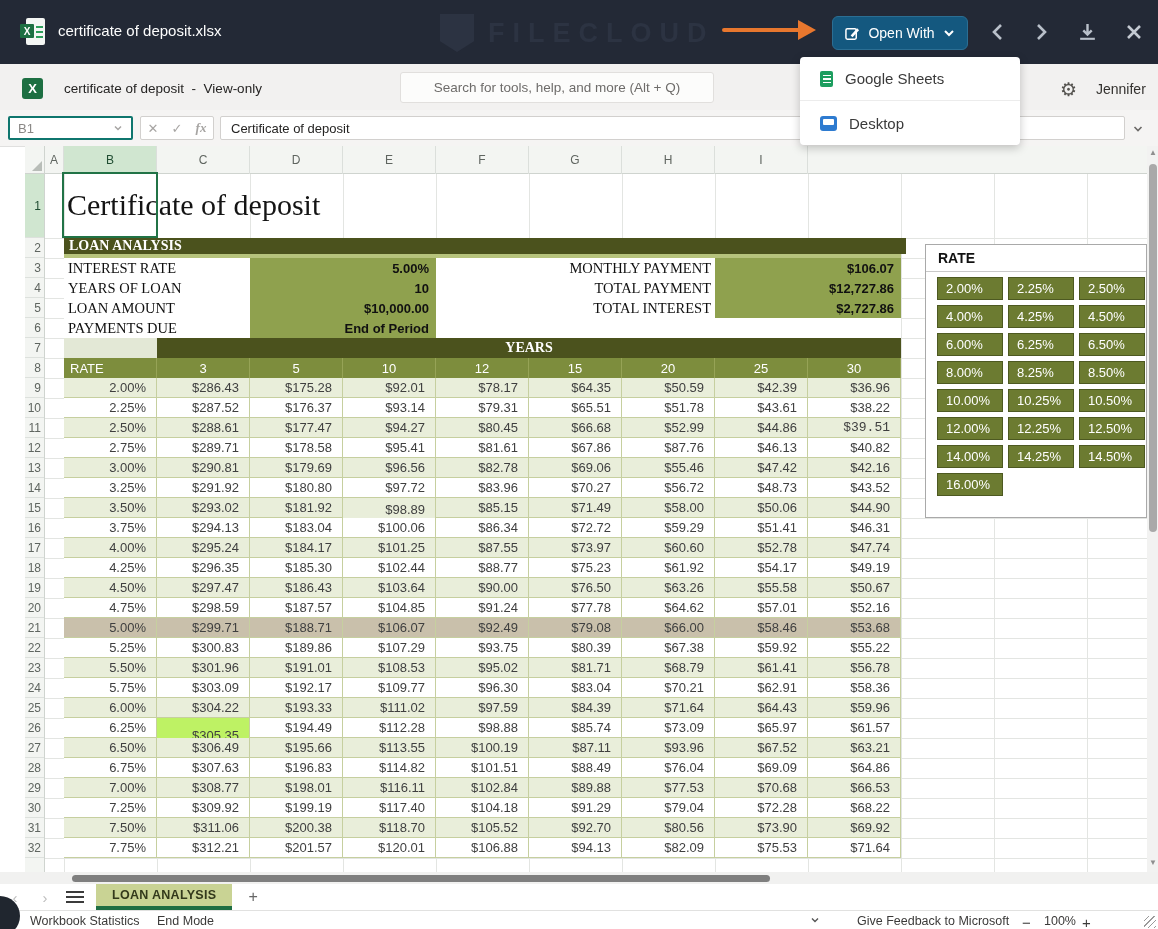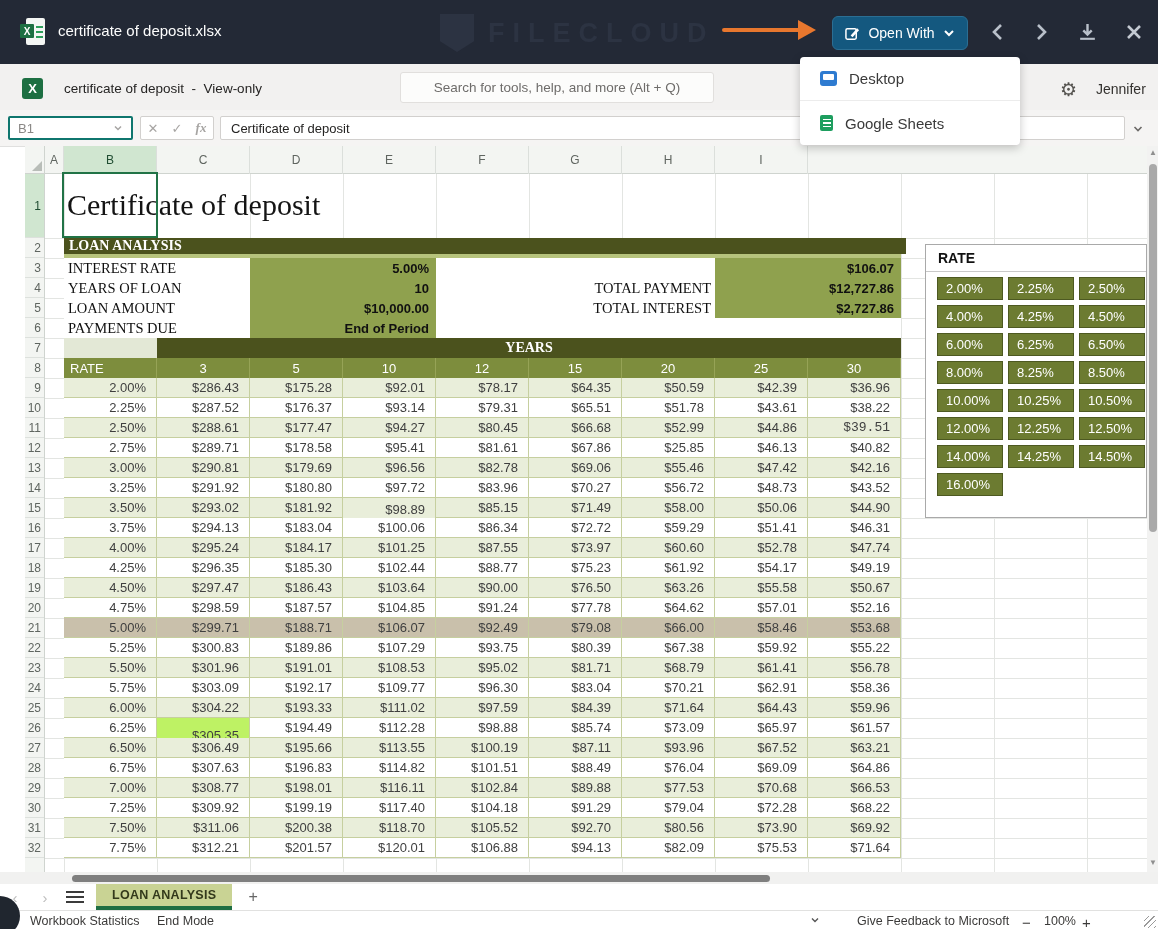--- a/index.html
+++ b/index.html
@@ -300,20 +300,21 @@
       <div class="la-band serif" style="position: absolute; left: 0px; top: 0px; width: 837px; height: 16px;">LOAN ANALYSIS</div>
       <div class="la-strip" style="position: absolute; left: 0px; top: 16px; width: 837px; height: 4px;"></div>
       <div class="la-label" style="position: absolute; left: 4px; top: 20px; height: 20px;">INTEREST RATE</div>
       <div class="la-val" style="position: absolute; left: 186px; top: 20px; width: 186px; height: 20px;">5.00%</div>
       <div class="la-label" style="position: absolute; left: 4px; top: 40px; height: 20px;">YEARS OF LOAN</div>
       <div class="la-val" style="position: absolute; left: 186px; top: 40px; width: 186px; height: 20px;">10</div>
       <div class="la-label" style="position: absolute; left: 4px; top: 60px; height: 20px;">LOAN AMOUNT</div>
       <div class="la-val" style="position: absolute; left: 186px; top: 60px; width: 186px; height: 20px;">$10,000.00</div>
       <div class="la-label" style="position: absolute; left: 4px; top: 80px; height: 20px;">PAYMENTS DUE</div>
       <div class="la-val" style="position: absolute; left: 186px; top: 80px; width: 186px; height: 20px;">End of Period</div>
+      <div class="la-label" style="position: absolute; left: 372px; top: 20px; width: 275px; height: 20px; justify-content: flex-end;">MONTHLY PAYMENT</div>
       <div class="la-val" style="position: absolute; left: 651px; top: 20px; width: 186px; height: 20px;">$106.07</div>
       <div class="la-label" style="position: absolute; left: 372px; top: 40px; width: 275px; height: 20px; justify-content: flex-end;">TOTAL PAYMENT</div>
       <div class="la-val" style="position: absolute; left: 651px; top: 40px; width: 186px; height: 20px;">$12,727.86</div>
       <div class="la-label" style="position: absolute; left: 372px; top: 60px; width: 275px; height: 20px; justify-content: flex-end;">TOTAL INTEREST</div>
       <div class="la-val" style="position: absolute; left: 651px; top: 60px; width: 186px; height: 20px;">$2,727.86</div>
     </div>
 
   <div class="abs" style="left:64px;top:338px;width:93px;height:20px;background:#e3e8d6"></div>
   <div class="abs years-band" style="left:157px;top:338px;width:744px;height:20px">YEARS</div>
   <div id="yearsTable" class="abs" style="left:64px;top:358px">
@@ -352,21 +353,21 @@
       <div class="tbl-c" style="position: absolute; left: 465px; top: 60px; width: 93px; height: 20px; background: rgb(233, 238, 218);">$66.68</div>
       <div class="tbl-c" style="position: absolute; left: 558px; top: 60px; width: 93px; height: 20px; background: rgb(233, 238, 218);">$52.99</div>
       <div class="tbl-c" style="position: absolute; left: 651px; top: 60px; width: 93px; height: 20px; background: rgb(233, 238, 218);">$44.86</div>
       <div class="tbl-c" style="position: absolute; left: 744px; top: 60px; width: 93px; height: 20px; background: rgb(233, 238, 218); font-family: Liberation Mono, monospace;">$39.51</div>
       <div class="tbl-c" style="position: absolute; left: 0px; top: 80px; width: 93px; height: 20px; background: rgb(255, 255, 255);">2.75%</div>
       <div class="tbl-c" style="position: absolute; left: 93px; top: 80px; width: 93px; height: 20px; background: rgb(255, 255, 255);">$289.71</div>
       <div class="tbl-c" style="position: absolute; left: 186px; top: 80px; width: 93px; height: 20px; background: rgb(255, 255, 255);">$178.58</div>
       <div class="tbl-c" style="position: absolute; left: 279px; top: 80px; width: 93px; height: 20px; background: rgb(255, 255, 255);">$95.41</div>
       <div class="tbl-c" style="position: absolute; left: 372px; top: 80px; width: 93px; height: 20px; background: rgb(255, 255, 255);">$81.61</div>
       <div class="tbl-c" style="position: absolute; left: 465px; top: 80px; width: 93px; height: 20px; background: rgb(255, 255, 255);">$67.86</div>
-      <div class="tbl-c" style="position: absolute; left: 558px; top: 80px; width: 93px; height: 20px; background: rgb(255, 255, 255);">$25.85</div>
+      <div class="tbl-c" style="position: absolute; left: 558px; top: 80px; width: 93px; height: 20px; background: rgb(255, 255, 255);">$87.76</div>
       <div class="tbl-c" style="position: absolute; left: 651px; top: 80px; width: 93px; height: 20px; background: rgb(255, 255, 255);">$46.13</div>
       <div class="tbl-c" style="position: absolute; left: 744px; top: 80px; width: 93px; height: 20px; background: rgb(255, 255, 255);">$40.82</div>
       <div class="tbl-c" style="position: absolute; left: 0px; top: 100px; width: 93px; height: 20px; background: rgb(233, 238, 218);">3.00%</div>
       <div class="tbl-c" style="position: absolute; left: 93px; top: 100px; width: 93px; height: 20px; background: rgb(233, 238, 218);">$290.81</div>
       <div class="tbl-c" style="position: absolute; left: 186px; top: 100px; width: 93px; height: 20px; background: rgb(233, 238, 218);">$179.69</div>
       <div class="tbl-c" style="position: absolute; left: 279px; top: 100px; width: 93px; height: 20px; background: rgb(233, 238, 218);">$96.56</div>
       <div class="tbl-c" style="position: absolute; left: 372px; top: 100px; width: 93px; height: 20px; background: rgb(233, 238, 218);">$82.78</div>
       <div class="tbl-c" style="position: absolute; left: 465px; top: 100px; width: 93px; height: 20px; background: rgb(233, 238, 218);">$69.06</div>
       <div class="tbl-c" style="position: absolute; left: 558px; top: 100px; width: 93px; height: 20px; background: rgb(233, 238, 218);">$55.46</div>
       <div class="tbl-c" style="position: absolute; left: 651px; top: 100px; width: 93px; height: 20px; background: rgb(233, 238, 218);">$47.42</div>
@@ -607,22 +608,22 @@
     <span class="sb-item" style="left:1022px;font-size:15px">−</span>
     <span class="sb-item" style="left:1044px">100%</span>
     <span class="sb-item" style="left:1082px;font-size:15px">+</span>
     <span class="grip"></span>
   </div>
 
   <div class="abs corner-circle"></div>
 
   <div class="abs menu">
     <div class="menu-item">
+      <span class="mi-sheets"></span>
+      <span>Google Sheets</span>
+    </div>
+    <div class="menu-item">
       <span class="mi-desktop"></span>
       <span>Desktop</span>
     </div>
-    <div class="menu-item">
-      <span class="mi-sheets"></span>
-      <span>Google Sheets</span>
-    </div>
   </div>
 
 </div>
 
 </body></html>

